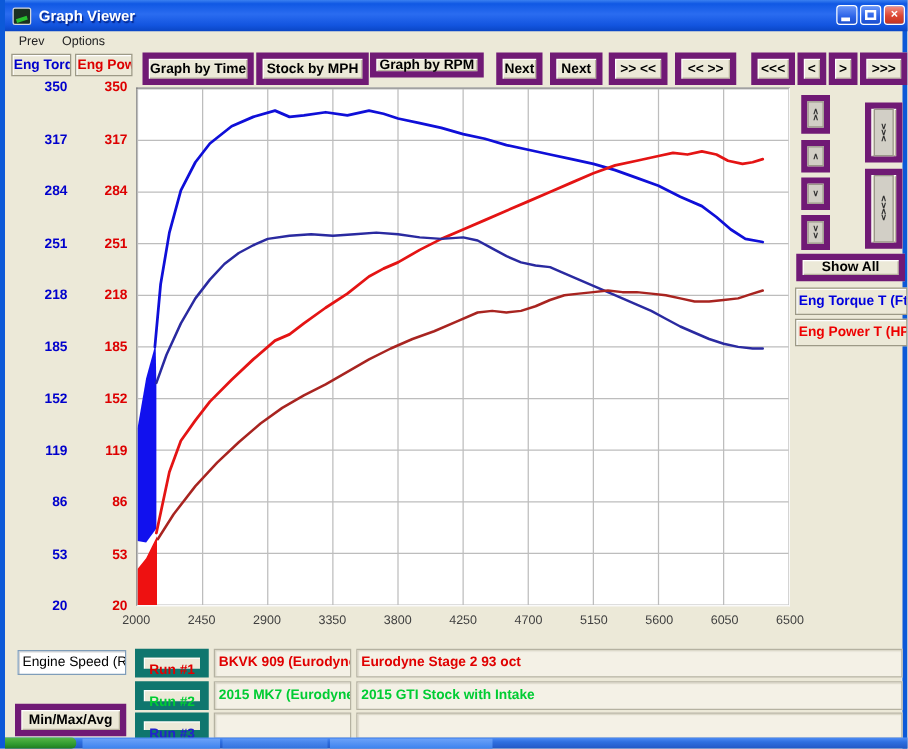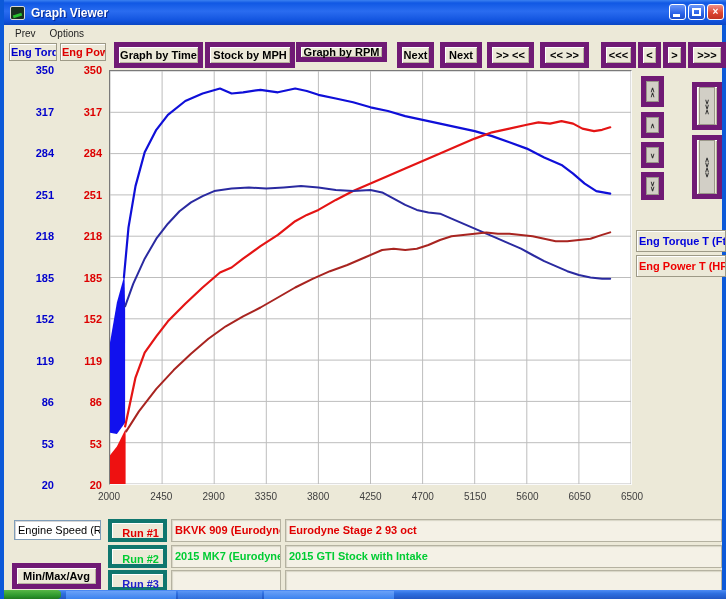--- a/index.html
+++ b/index.html
@@ -57,21 +57,21 @@
 
   .legend-box { position:absolute; left:632px; width:90px; height:22px; background:#ece9d8;
     border:1px solid #9d9a87; box-shadow:inset 1px 1px 0 #fff;
     font-size:11px; font-weight:bold; line-height:20px; white-space:nowrap; overflow:hidden; padding-left:2px; }
 
   
   .textbox { position:absolute; background:#fff; border:1px solid #7f9db9;
     box-shadow:inset 1px 1px 0 #d5d5d5; font-size:11px; line-height:18px;
     white-space:nowrap; overflow:hidden; padding-left:3px; color:#000; }
   .run-label { position:absolute; left:104px; width:59px; background:#ece9d8;
-    border:4px solid #0f766e; box-shadow:inset 1px 1px 0 #fff;
+    border:7px solid #0f766e; box-shadow:inset 1px 1px 0 #fff;
     font-size:11px; font-weight:bold; text-align:right; padding-right:4px; line-height:21px; }
   .run-field { position:absolute; background:#f4f1e6; border:1px solid #b5b2a1;
     box-shadow:inset 1px 1px 1px #d8d5c6; font-size:11px; font-weight:bold;
     white-space:nowrap; overflow:hidden; padding-left:3px; line-height:20px; }
 
   
   .taskbar { position:absolute; left:0; top:590px; width:726px; height:9px;
     background:linear-gradient(180deg,#4f8df5,#2e6fe0 40%,#2257c4); }
   .start-frag { position:absolute; left:0; top:0; width:57px; height:9px;
     background:linear-gradient(180deg,#57b747,#2f9a2f 60%,#1f7a1f); border-radius:0 4px 4px 0; }
@@ -225,20 +225,21 @@
       <div class="btn3d" style="left: 688px; top: 135px; width: 30px; height: 64px;">
         <div class="spin-inner" style="width: 16px; height: 54px;">
           <span>∧</span>
           <span>∨</span>
           <span>∧</span>
           <span>∨</span>
         </div>
       </div>
     </div>
 
+  <div class="btn3d" style="left:633px; top:203px; width:87px; height:22px;">Show All</div>
 
   <div class="legend-box" style="top: 230px; color: rgb(0, 0, 221);" id="legend-0">Eng Torque T (Ft-</div>
   <div class="legend-box" style="top: 255px; color: rgb(238, 0, 0);" id="legend-1">Eng Power T (HP)</div>
 
   <div class="textbox" style="left:10px; top:520px; width:87px; height:20px;">Engine Speed (RP</div>
 
   <div class="btn3d" style="left:8px; top:563px; width:89px; height:26px;">Min/Max/Avg</div>
 
   <div id="runs">
       <div class="run-label" style="top: 519px; height: 23px; color: rgb(224, 0, 0);">Run #1</div>

